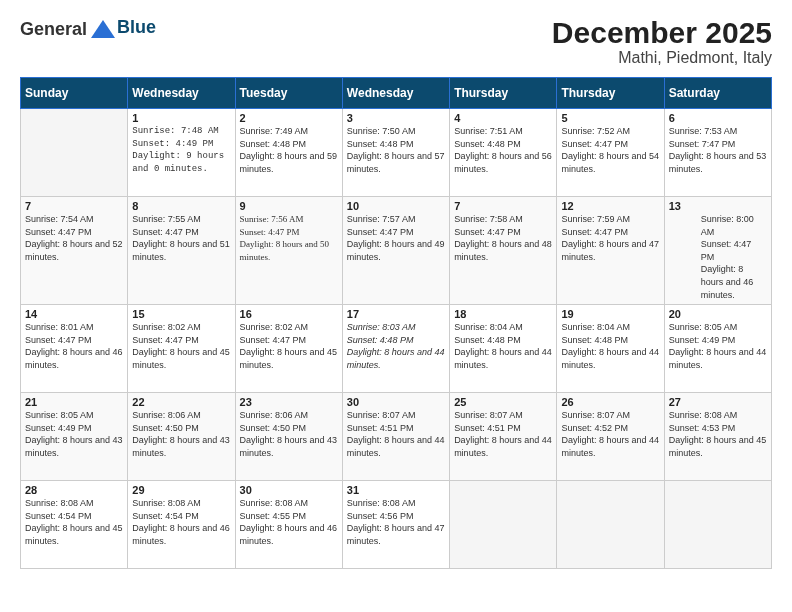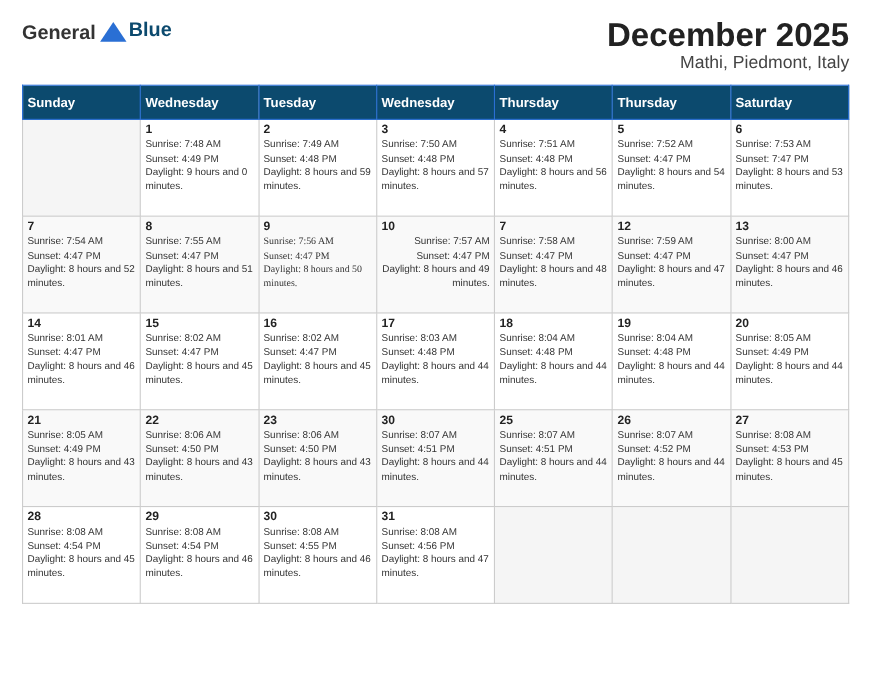--- a/index.html
+++ b/index.html
@@ -127,21 +127,21 @@
         <th>Thursday</th>
         <th>Thursday</th>
         <th>Saturday</th>
       </tr>
     </thead>
     <tbody id="calendar-body">
     <tr>
           <td class="empty-cell"></td>
           <td>
             <div class="day-number">1</div>
-            <div class="day-info" style="white-space: pre-line;">Sunrise: 7:48 AM
+            <div class="day-info" style="white-space: pre-line; font-family: Liberation Mono, monospace;">Sunrise: 7:48 AM
 Sunset: 4:49 PM
 Daylight: 9 hours and 0 minutes.</div>
           </td>
           <td>
             <div class="day-number">2</div>
             <div class="day-info" style="white-space: pre-line;">Sunrise: 7:49 AM
 Sunset: 4:48 PM
 Daylight: 8 hours and 59 minutes.</div>
           </td>
           <td>
@@ -183,39 +183,39 @@
 Daylight: 8 hours and 51 minutes.</div>
           </td>
           <td>
             <div class="day-number">9</div>
             <div class="day-info" style="white-space: pre-line; font-family: Liberation Serif, serif;">Sunrise: 7:56 AM
 Sunset: 4:47 PM
 Daylight: 8 hours and 50 minutes.</div>
           </td>
           <td>
             <div class="day-number">10</div>
-            <div class="day-info" style="white-space: pre-line; text-align: right;">Sunrise: 7:57 AM
+            <div class="day-info" style="white-space: pre-line;">Sunrise: 7:57 AM
 Sunset: 4:47 PM
 Daylight: 8 hours and 49 minutes.</div>
           </td>
           <td>
             <div class="day-number">7</div>
             <div class="day-info" style="white-space: pre-line;">Sunrise: 7:58 AM
 Sunset: 4:47 PM
 Daylight: 8 hours and 48 minutes.</div>
           </td>
           <td>
             <div class="day-number">12</div>
             <div class="day-info" style="white-space: pre-line;">Sunrise: 7:59 AM
 Sunset: 4:47 PM
 Daylight: 8 hours and 47 minutes.</div>
           </td>
           <td>
             <div class="day-number">13</div>
-            <div class="day-info" style="white-space: pre-line;">Sunrise: 8:00 AM
+            <div class="day-info" style="white-space: pre-line; margin-left: 32px;">Sunrise: 8:00 AM
 Sunset: 4:47 PM
 Daylight: 8 hours and 46 minutes.</div>
           </td>
         </tr>
         <tr>
           <td>
             <div class="day-number">14</div>
             <div class="day-info" style="white-space: pre-line;">Sunrise: 8:01 AM
 Sunset: 4:47 PM
 Daylight: 8 hours and 46 minutes.</div>
@@ -227,21 +227,21 @@
 Daylight: 8 hours and 45 minutes.</div>
           </td>
           <td>
             <div class="day-number">16</div>
             <div class="day-info" style="white-space: pre-line;">Sunrise: 8:02 AM
 Sunset: 4:47 PM
 Daylight: 8 hours and 45 minutes.</div>
           </td>
           <td>
             <div class="day-number">17</div>
-            <div class="day-info" style="white-space: pre-line;">Sunrise: 8:03 AM
+            <div class="day-info" style="white-space: pre-line; font-style: italic;">Sunrise: 8:03 AM
 Sunset: 4:48 PM
 Daylight: 8 hours and 44 minutes.</div>
           </td>
           <td>
             <div class="day-number">18</div>
             <div class="day-info" style="white-space: pre-line;">Sunrise: 8:04 AM
 Sunset: 4:48 PM
 Daylight: 8 hours and 44 minutes.</div>
           </td>
           <td>

